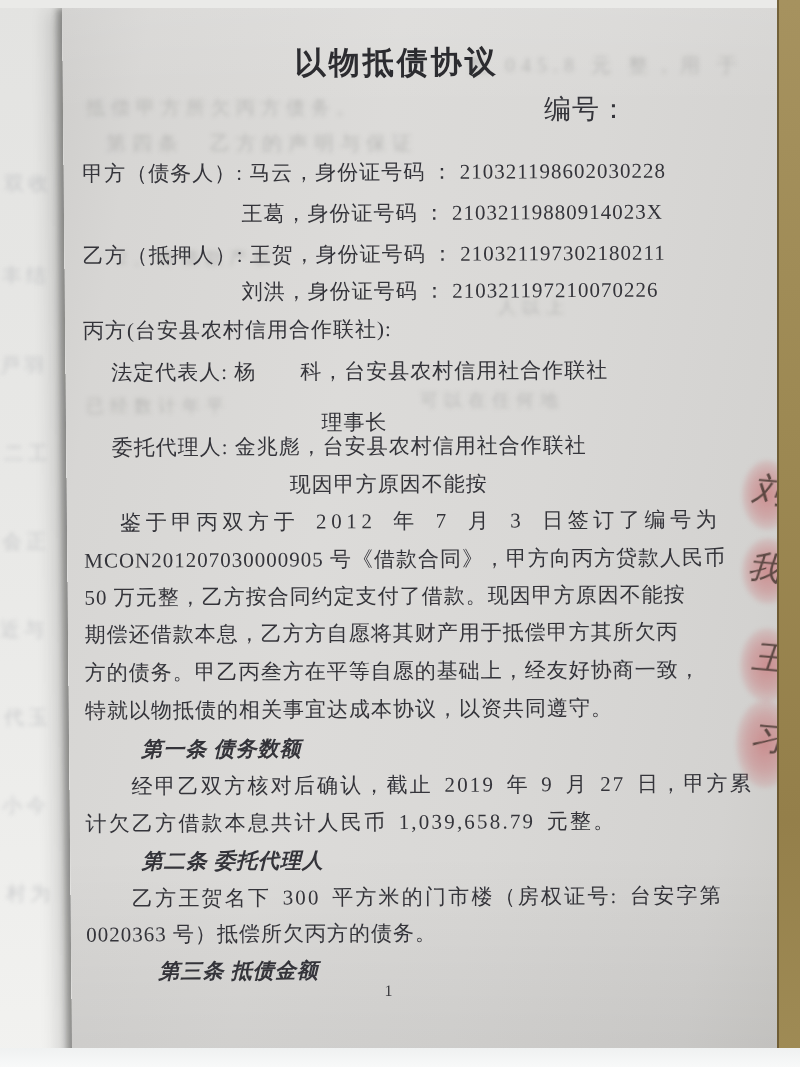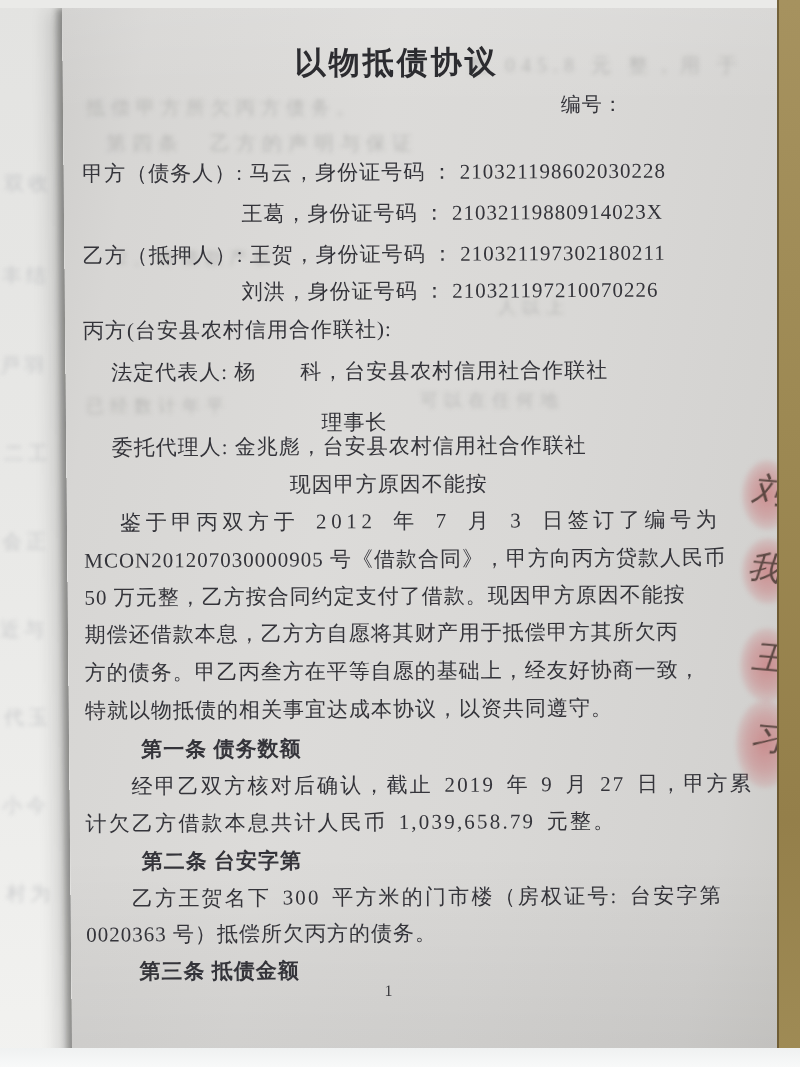--- a/index.html
+++ b/index.html
@@ -25,21 +25,21 @@
   .binding{position:absolute;left:777px;top:0;width:23px;height:1052px;z-index:6;
     background:linear-gradient(180deg,#a6925f 0%,#9d8953 40%,#947f4a 78%,#9f8b55 100%);
     border-left:2px solid rgba(72,59,30,.55);}
   .top-strip{position:absolute;left:0;top:0;width:800px;height:8px;background:#eaeae8;z-index:2;}
   .bottom-strip{position:absolute;left:0;top:1048px;width:800px;height:19px;z-index:7;
     background:linear-gradient(180deg,#eff1f1,#f8f9f9);}
 
   
   .content{position:absolute;inset:0;z-index:3;transform:rotate(-0.3deg);transform-origin:400px 520px;}
   .ln{position:absolute;font-size:21px;color:#34343a;letter-spacing:1px;white-space:nowrap;}
-  .bold{font-weight:bold;}
+  .bold{font-weight:bold;font-style:italic;}
   .wide{letter-spacing:4.6px;word-spacing:7px;}
   .mwide{letter-spacing:2.2px;word-spacing:4px;}
   .title{position:absolute;font-family:"Liberation Sans","DejaVu Sans",sans-serif;
     font-weight:bold;font-size:31px;color:#2c2c30;letter-spacing:3px;white-space:nowrap;}
   .pageno{position:absolute;font-size:16px;color:#3a3a3e;}
 
   
   .ghost{position:absolute;color:#b2b2b0;filter:blur(2px);opacity:.8;
     letter-spacing:6px;white-space:nowrap;z-index:1;}
 
@@ -73,21 +73,21 @@
   <div class="ghost" style="left:468px;top:52px;font-size:20px">数 045.8 元 整，用 于</div>
   <div class="ghost" style="left:86px;top:95px;font-size:19px">抵偿甲方所欠丙方债务。</div>
   <div class="ghost" style="left:106px;top:130px;font-size:20px">第四条　乙方的声明与保证</div>
   <div class="ghost" style="left:118px;top:246px;font-size:18px">2、将借款产权</div>
   <div class="ghost" style="left:498px;top:295px;font-size:18px">人以上</div>
   <div class="ghost" style="left:86px;top:394px;font-size:18px">已经数计年平</div>
   <div class="ghost" style="left:420px;top:388px;font-size:18px">可以在任何地</div>
 
   <div class="content">
     <div class="title" style="left:297px;top:42px">以物抵债协议</div>
-    <div class="ln" style="left:563px;top:92px;font-size:20px">编号：</div>
+    <div class="ln" style="left:546px;top:92px;font-size:27px">编号：</div>
 
     <div class="ln" style="left:84px;top:158px">甲方（债务人）: 马云，身份证号码 ： 210321198602030228</div>
     <div class="ln" style="left:243px;top:199px">王葛，身份证号码 ： 21032119880914023X</div>
     <div class="ln" style="left:84px;top:240px">乙方（抵押人）: 王贺，身份证号码 ： 210321197302180211</div>
     <div class="ln" style="left:243px;top:277px">刘洪，身份证号码 ： 210321197210070226</div>
     <div class="ln" style="left:84px;top:315px">丙方(台安县农村信用合作联社):</div>
     <div class="ln" style="left:112px;top:357px">法定代表人: 杨　　科，台安县农村信用社合作联社</div>
     <div class="ln" style="left:322px;top:408px">理事长</div>
     <div class="ln" style="left:112px;top:432px">委托代理人: 金兆彪，台安县农村信用社合作联社</div>
     <div class="ln" style="left:290px;top:470px">现因甲方原因不能按</div>
@@ -96,25 +96,25 @@
     <div class="ln" style="left:84px;top:545px">MCON201207030000905 号《借款合同》，甲方向丙方贷款人民币</div>
     <div class="ln" style="left:84px;top:582px">50 万元整，乙方按合同约定支付了借款。现因甲方原因不能按</div>
     <div class="ln" style="left:84px;top:619px">期偿还借款本息，乙方方自愿将其财产用于抵偿甲方其所欠丙</div>
     <div class="ln" style="left:84px;top:657px">方的债务。甲乙丙叁方在平等自愿的基础上，经友好协商一致，</div>
     <div class="ln" style="left:84px;top:695px">特就以物抵债的相关事宜达成本协议，以资共同遵守。</div>
 
     <div class="ln bold" style="left:140px;top:734px">第一条 债务数额</div>
     <div class="ln mwide" style="left:130px;top:771px">经甲乙双方核对后确认，截止 2019 年 9 月 27 日，甲方累</div>
     <div class="ln mwide" style="left:84px;top:808px">计欠乙方借款本息共计人民币 1,039,658.79 元整。</div>
 
-    <div class="ln bold" style="left:140px;top:846px">第二条 台安字第</div>
+    <div class="ln bold" style="left:140px;top:846px">第二条 委托代理人</div>
     <div class="ln mwide" style="left:130px;top:883px">乙方王贺名下 300 平方米的门市楼（房权证号: 台安字第</div>
     <div class="ln" style="left:84px;top:919px">0020363 号）抵偿所欠丙方的债务。</div>
 
-    <div class="ln bold" style="left:137px;top:956px">第三条  抵债金额</div>
+    <div class="ln bold" style="left:156px;top:956px">第三条  抵债金额</div>
 
     <div class="pageno" style="left:382px;top:982px">1</div>
   </div>
 
   <div class="fp" style="left:742px;top:460px;width:50px;height:70px"></div>
   <div class="fp" style="left:742px;top:538px;width:52px;height:66px"></div>
   <div class="fp" style="left:740px;top:628px;width:54px;height:74px"></div>
   <div class="fp" style="left:736px;top:700px;width:58px;height:88px"></div>
 
   <div class="seam-ch" style="left:752px;top:468px">刘</div>

